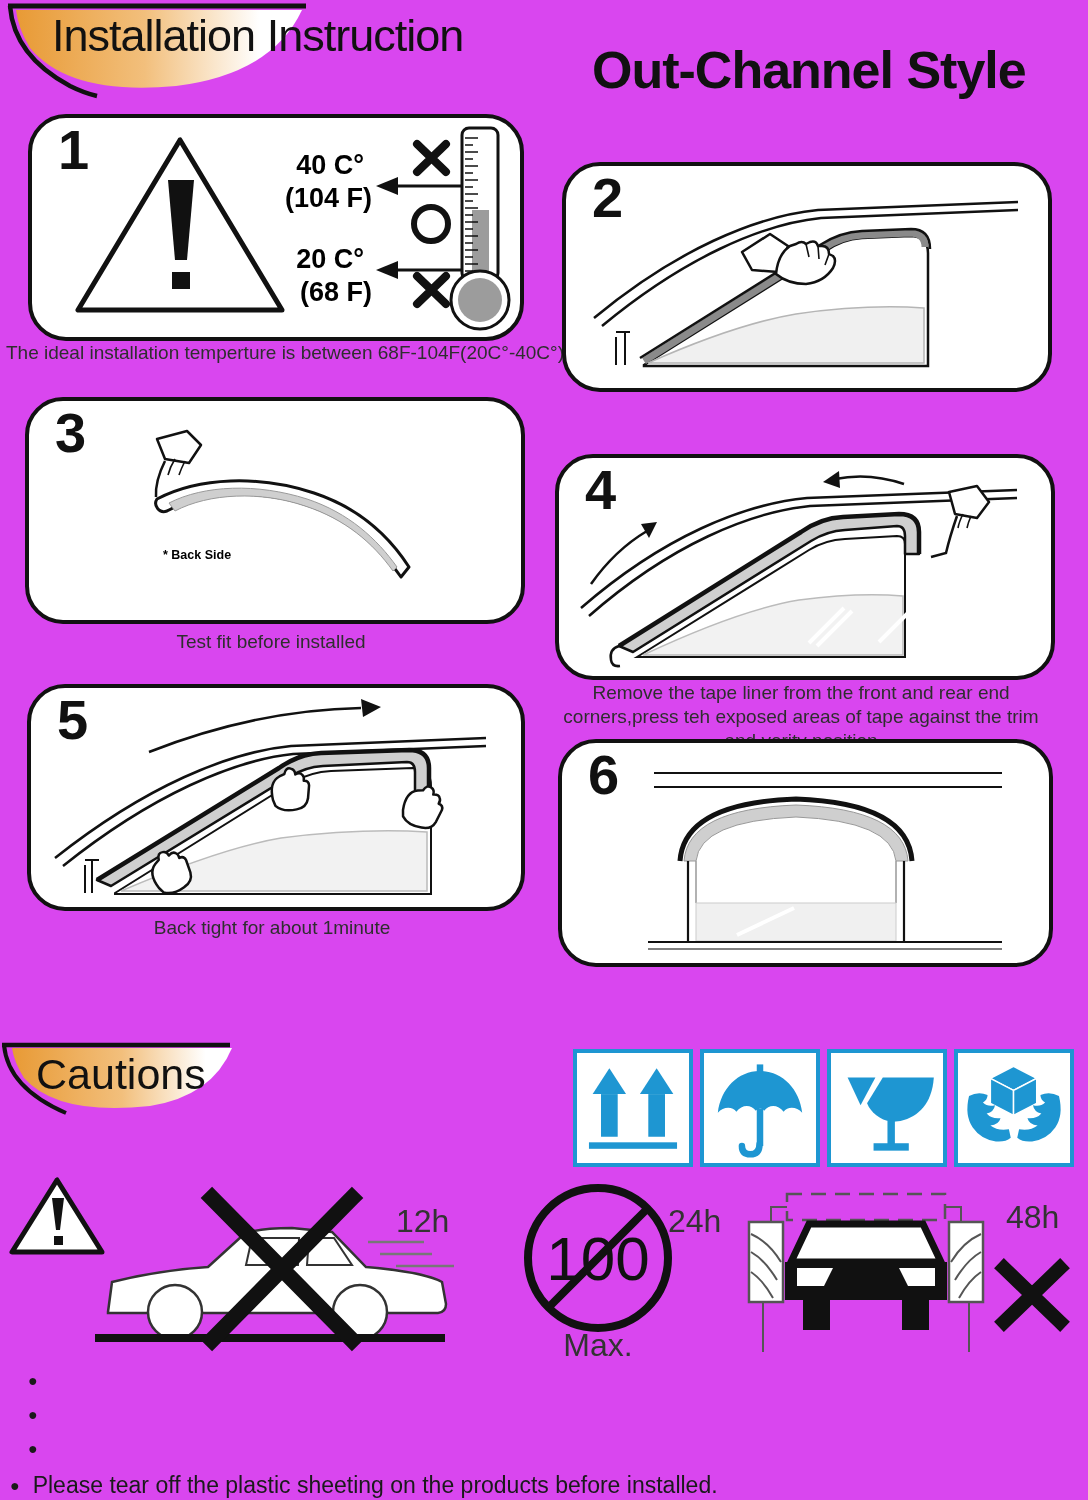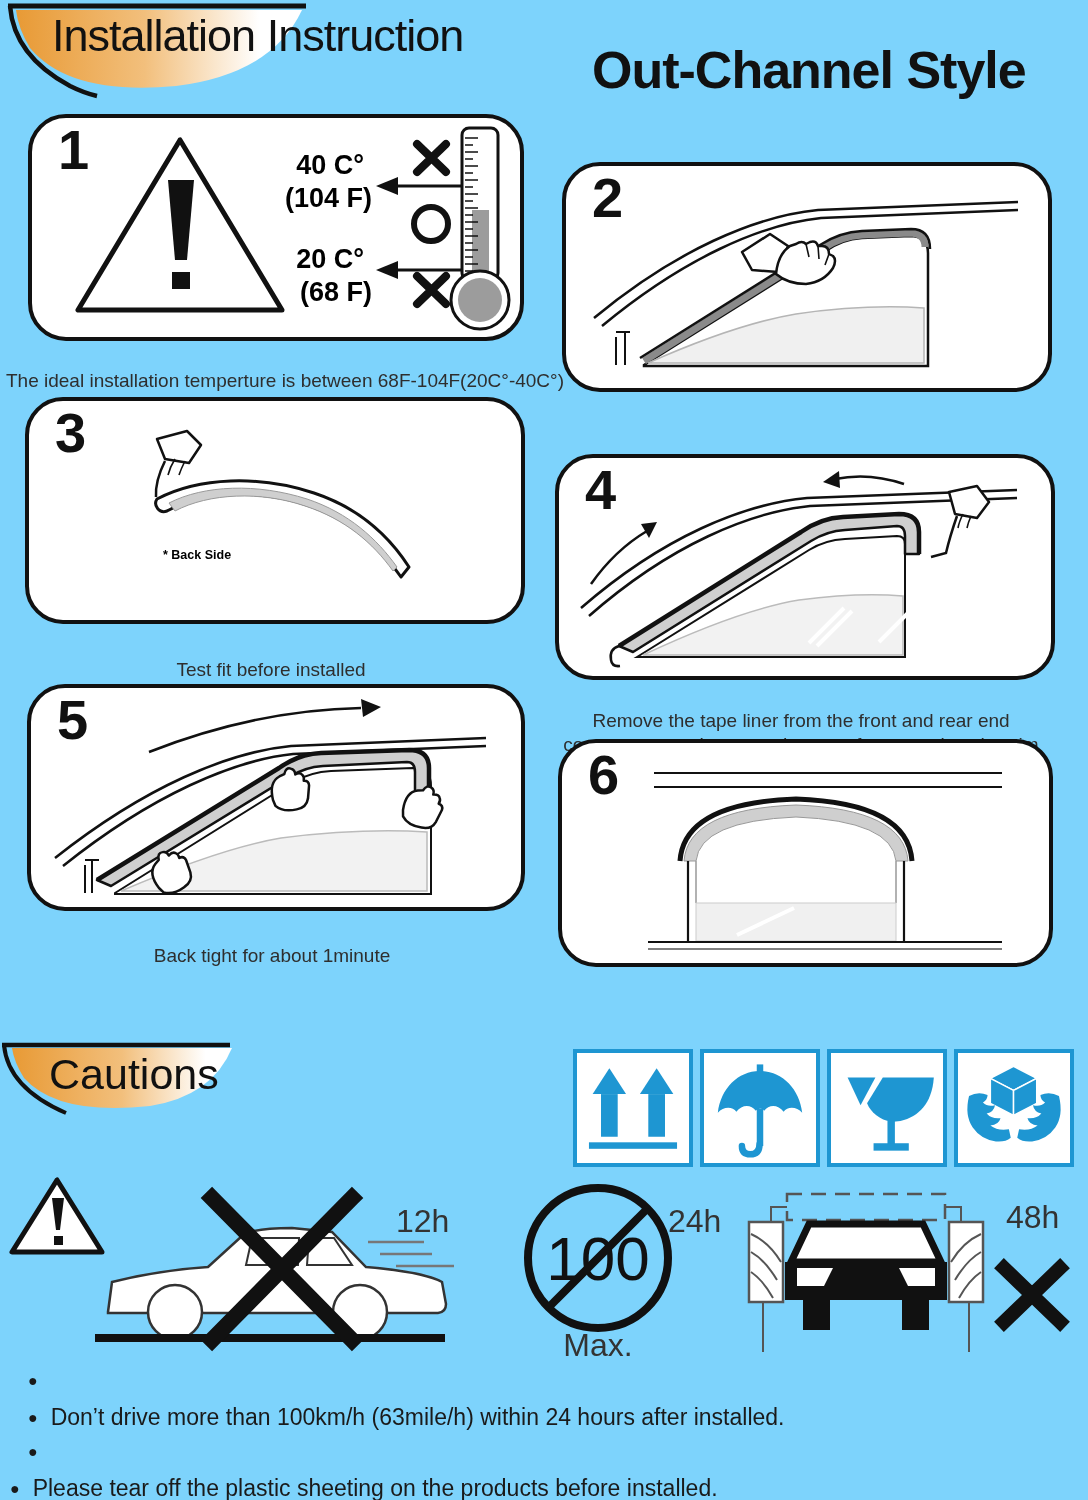--- a/index.html
+++ b/index.html
@@ -1,24 +1,24 @@
 <!DOCTYPE html>
 <html><head>
 <meta charset="utf-8">
 <style>
   html,body{margin:0;padding:0;background:#fff;}
   body{font-family:"Liberation Sans","DejaVu Sans",sans-serif;color:#111;}
-  #page{position:relative;width:1088px;height:1500px;background:#7dd3fc;overflow:hidden;}
+  #page{position:relative;width:1088px;height:1500px;background:#d946ef;overflow:hidden;}
   .abs{position:absolute;}
   .title{font-size:45px;font-weight:400;letter-spacing:-1px;color:#111;white-space:nowrap;}
   .subtitle{font-size:52px;font-weight:700;letter-spacing:-1px;white-space:nowrap;margin-top:32px;}
   .step-box{position:absolute;border:4px solid #111;border-radius:38px;background:#fff;}
   .step-num{position:absolute;top:4px;left:26px;font-size:56px;font-weight:700;line-height:1;}
   .step-art{position:absolute;inset:0;width:100%;height:100%;}
-  .caption{position:absolute;font-size:19px;color:#2e2e2e;text-align:center;line-height:24px;margin-top:28px;}
+  .caption{position:absolute;font-size:19px;color:#2e2e2e;text-align:center;line-height:24px;}
   .cautions-title{font-size:43px;font-weight:400;color:#111;}
   .pkg-row{position:absolute;left:573px;top:1049px;display:flex;gap:7px;}
   .pkg-box{width:112px;height:110px;border:4px solid #1E96D2;background:#fff;display:flex;align-items:center;justify-content:center;}
   .pkg-box svg{width:104px;height:102px;}
   .bullets{position:absolute;left:10px;top:1366px;width:1070px;}
   .bullet-row{display:flex;align-items:baseline;gap:13px;font-size:23px;line-height:34px;color:#1a1a1a;}
   .bullet-row.indent{padding-left:18px;}
   .dot{font-size:16px;position:relative;top:-2px;}
   svg text{font-family:"Liberation Sans","DejaVu Sans",sans-serif;}
 </style>
@@ -172,21 +172,21 @@
       <linearGradient id="og2" x1="0" y1="0" x2="1" y2="0">
         <stop offset="0" stop-color="#E89A35"></stop>
           <stop offset="0.5" stop-color="#F2BF7C"></stop>
         <stop offset="0.88" stop-color="#ffffff"></stop>
       </linearGradient>
     </defs>
     <path d="M12,8 H232 Q212,56 150,66 Q58,76 24,38 Q14,22 12,8 Z" fill="url(#og2)"></path>
     <path d="M2,5 H230" stroke="#111" stroke-width="4.5" fill="none"></path>
     <path d="M4,5 Q8,48 66,73" stroke="#111" stroke-width="4" fill="none"></path>
   </svg>
-  <div class="abs cautions-title" style="left:49px;top:1050px">Cautions</div>
+  <div class="abs cautions-title" style="left:36px;top:1050px">Cautions</div>
 
   <div class="pkg-row">
     <div class="pkg-box">
       <svg viewBox="0 0 111 110">
         <g fill="#1E96D2">
           <polygon points="30,12 12,40 48,40"></polygon>
             <rect x="21" y="40" width="18" height="46"></rect>
           <polygon points="81,12 63,40 99,40"></polygon>
             <rect x="72" y="40" width="18" height="46"></rect>
           <rect x="8" y="92" width="95" height="7"></rect>
@@ -270,21 +270,20 @@
     <text x="1006" y="58" font-size="32" fill="#333">48h</text>
     <path d="M1004,98 L1060,152 M1060,98 L1004,152" stroke="#111" stroke-width="14" stroke-linecap="square"></path>
   </svg>
 
   <div class="bullets">
     <div class="bullet-row indent">
       <span class="dot">●</span>
     </div>
     <div class="bullet-row indent">
       <span class="dot">●</span>
-      <span>Don’t drive more than 100km/h (63mile/h) within 24 hours after installed.</span>
     </div>
     <div class="bullet-row indent">
       <span class="dot">●</span>
     </div>
     <div class="bullet-row">
       <span class="dot">●</span>
       <span>Please tear off the plastic sheeting on the products before installed.</span>
     </div>
   </div>
 

